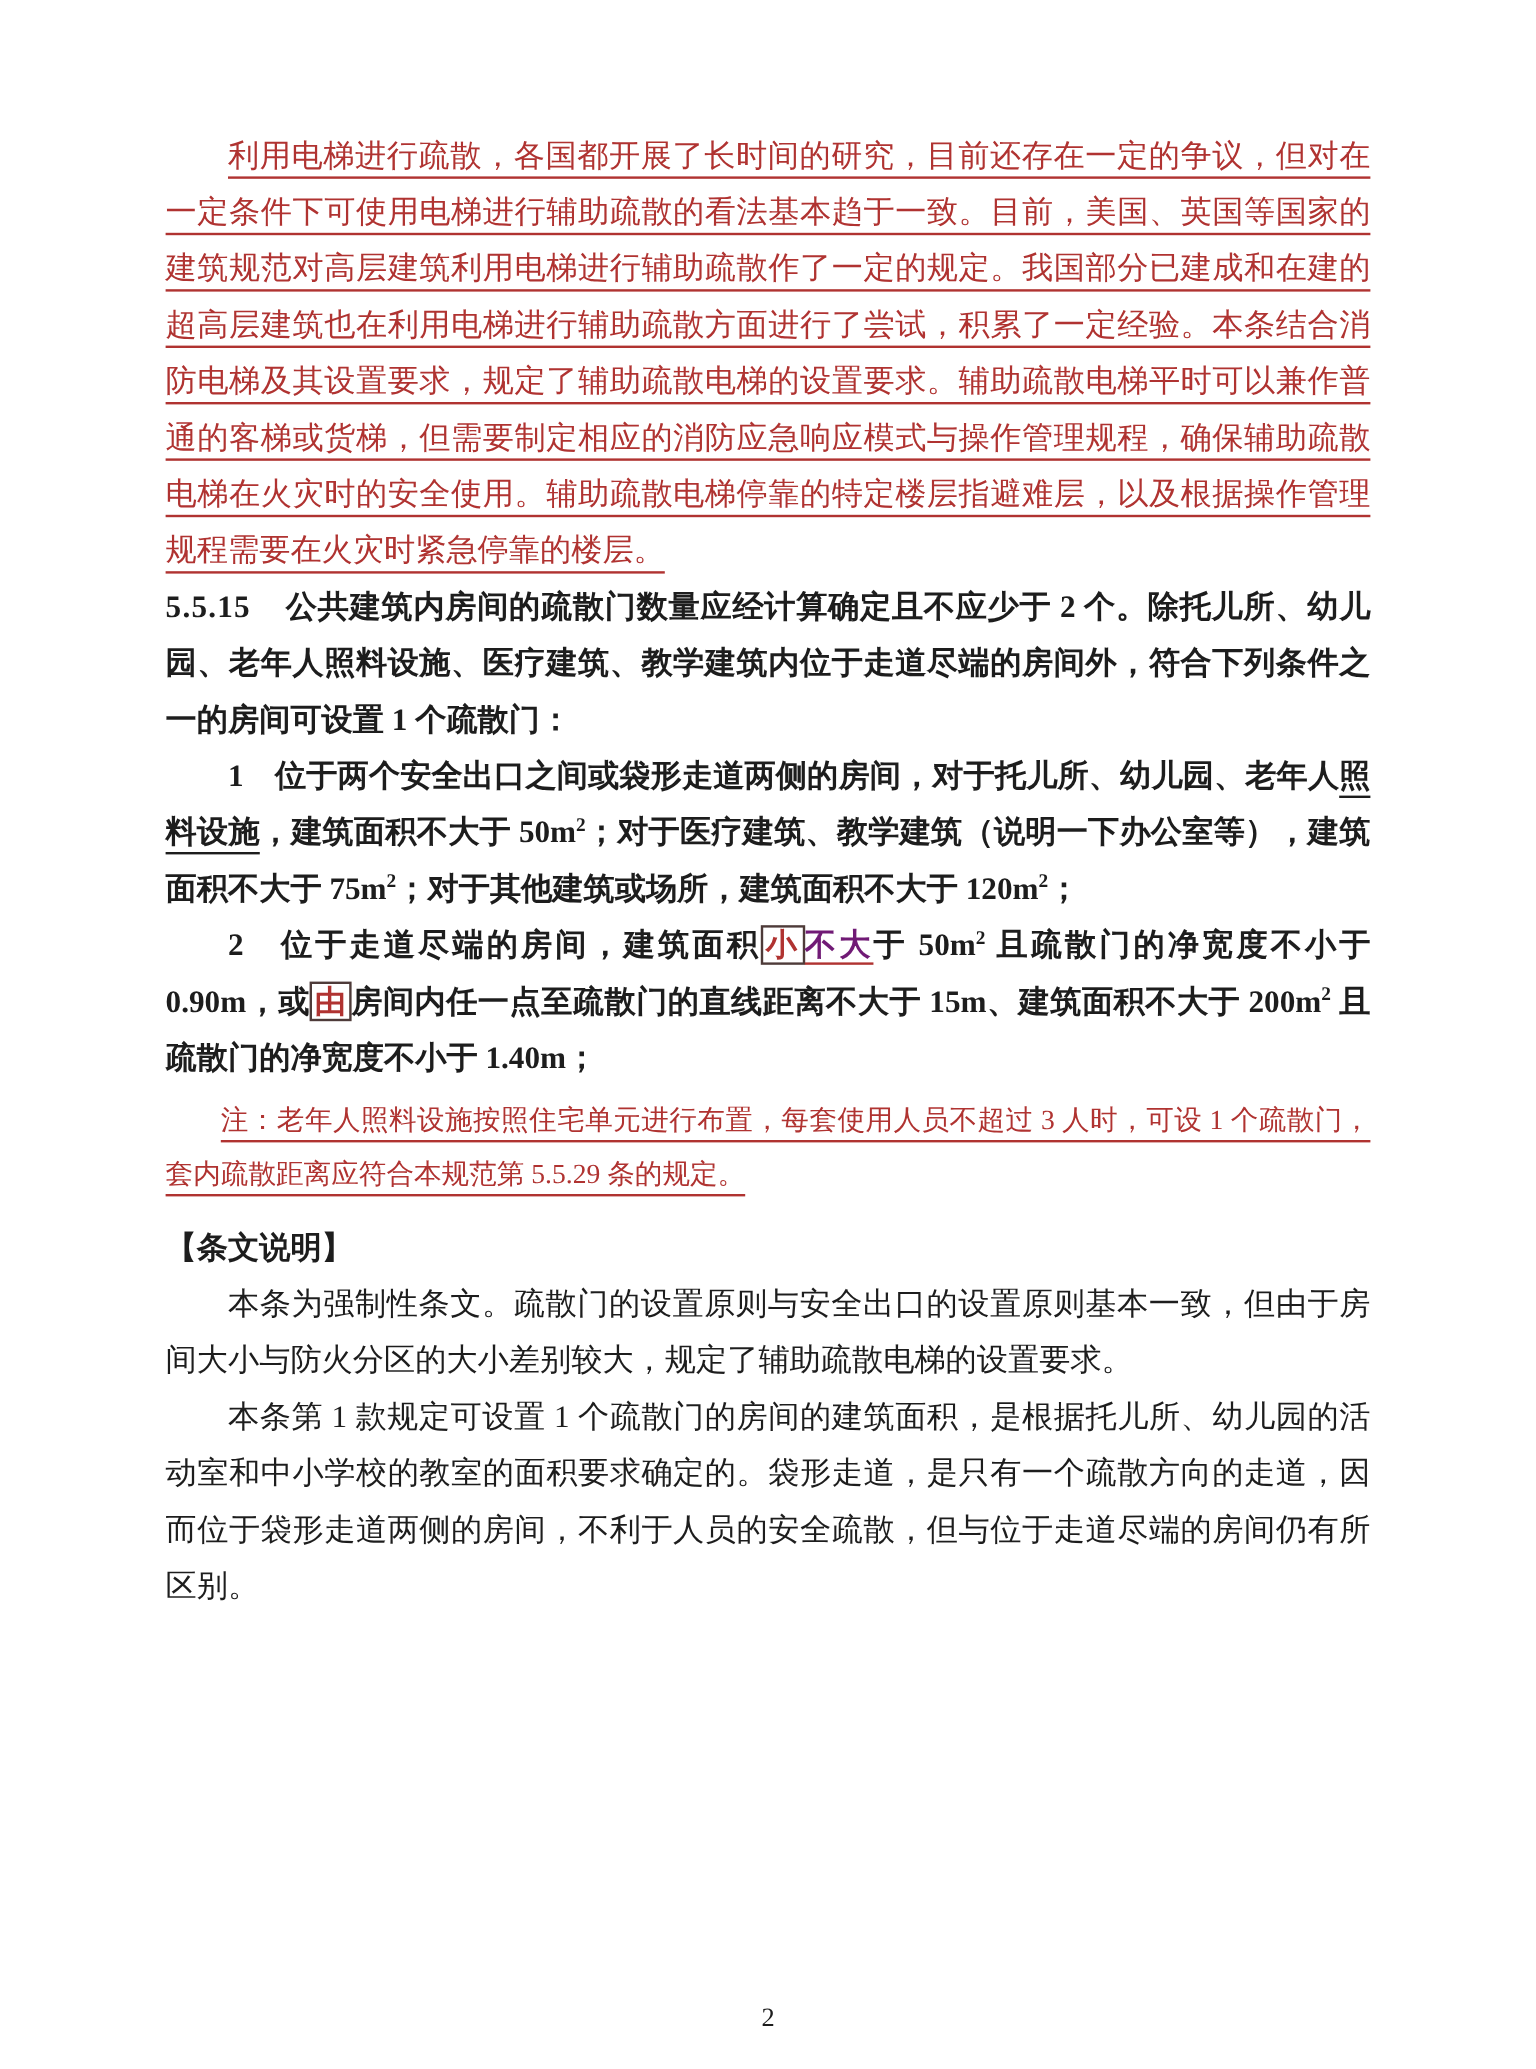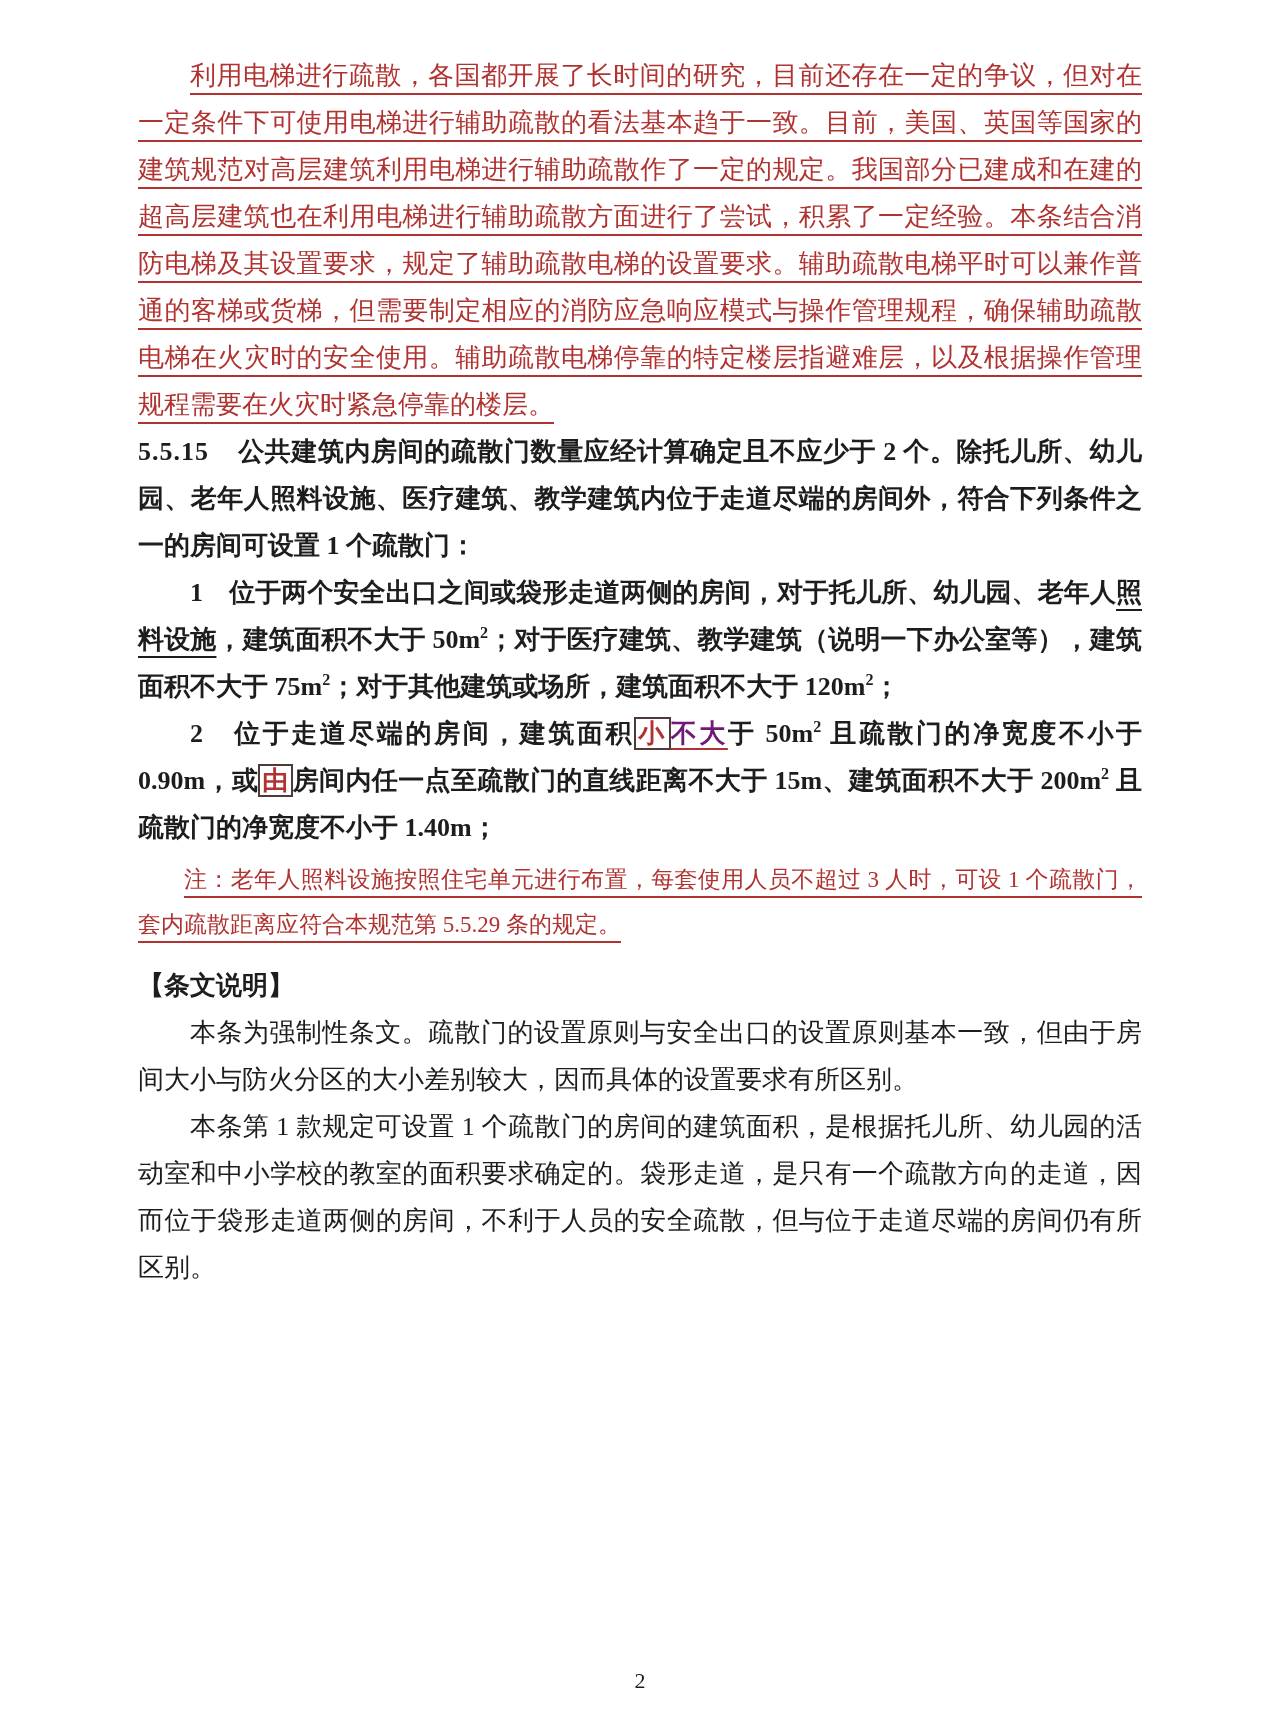--- a/index.html
+++ b/index.html
@@ -10,21 +10,21 @@
     height: 1724px;
     margin: 0 auto;
     background: #ffffff;
     font-family: "Liberation Serif", "DejaVu Serif", serif;
     color: #1d1d1d;
     overflow: hidden;
   }
   .content {
     width: 1004px;
     margin: 0 auto;
-    padding-top: 52px;
+    padding-top: 106px;
     text-align: justify;
   }
   p {
     margin: 0;
     font-size: 26px;
     line-height: 47px;
     text-indent: 2em;
   }
   .red { color: #b03331; }
   .u-red {
@@ -102,21 +102,21 @@
       <p><span>1　位于两个安全出口之间或袋形走道两侧的房间，对于托儿所、幼儿园、老年人</span><span class="u-black">照料设施</span><span>，建筑面积不大于 50m</span><sup>2</sup><span>；对于医疗建筑、教学建筑（说明一下办公室等），建筑面积不大于 75m</span><sup>2</sup><span>；对于其他建筑或场所，建筑面积不大于 120m</span><sup>2</sup><span>；</span></p>
 
       <p><span>2　位于走道尽端的房间，建筑面积</span><span class="ins-box">小</span><span class="del-mark">不大</span><span>于 50m</span><sup>2</sup><span> 且疏散门的净宽度不小于 0.90m，或</span><span class="ins-box">由</span><span>房间内任一点至疏散门的直线距离不大于 15m、建筑面积不大于 200m</span><sup>2</sup><span> 且疏散门的净宽度不小于 1.40m；</span></p>
 
     </div>
 
     <p class="note red"><span class="u-red">注：老年人照料设施按照住宅单元进行布置，每套使用人员不超过 3 人时，可设 1 个疏散门，套内疏散距离应符合本规范第 5.5.29 条的规定。</span></p>
 
     <p class="expl-header"><span>【条文说明】</span></p>
 
-    <p><span>本条为强制性条文。疏散门的设置原则与安全出口的设置原则基本一致，但由于房间大小与防火分区的大小差别较大，因而具体的设置要求有所区别。</span></p>
+    <p><span>本条为强制性条文。疏散门的设置原则与安全出口的设置原则基本一致，但由于房间大小与防火分区的大小差别较大，规定了辅助疏散电梯的设置要求。</span></p>
 
     <p><span>本条第 1 款规定可设置 1 个疏散门的房间的建筑面积，是根据托儿所、幼儿园的活动室和中小学校的教室的面积要求确定的。袋形走道，是只有一个疏散方向的走道，因而位于袋形走道两侧的房间，不利于人员的安全疏散，但与位于走道尽端的房间仍有所区别。</span></p>
 
 
   </div>
 
   <div class="pagenum">2</div>
 </div>
 
 </body></html>

